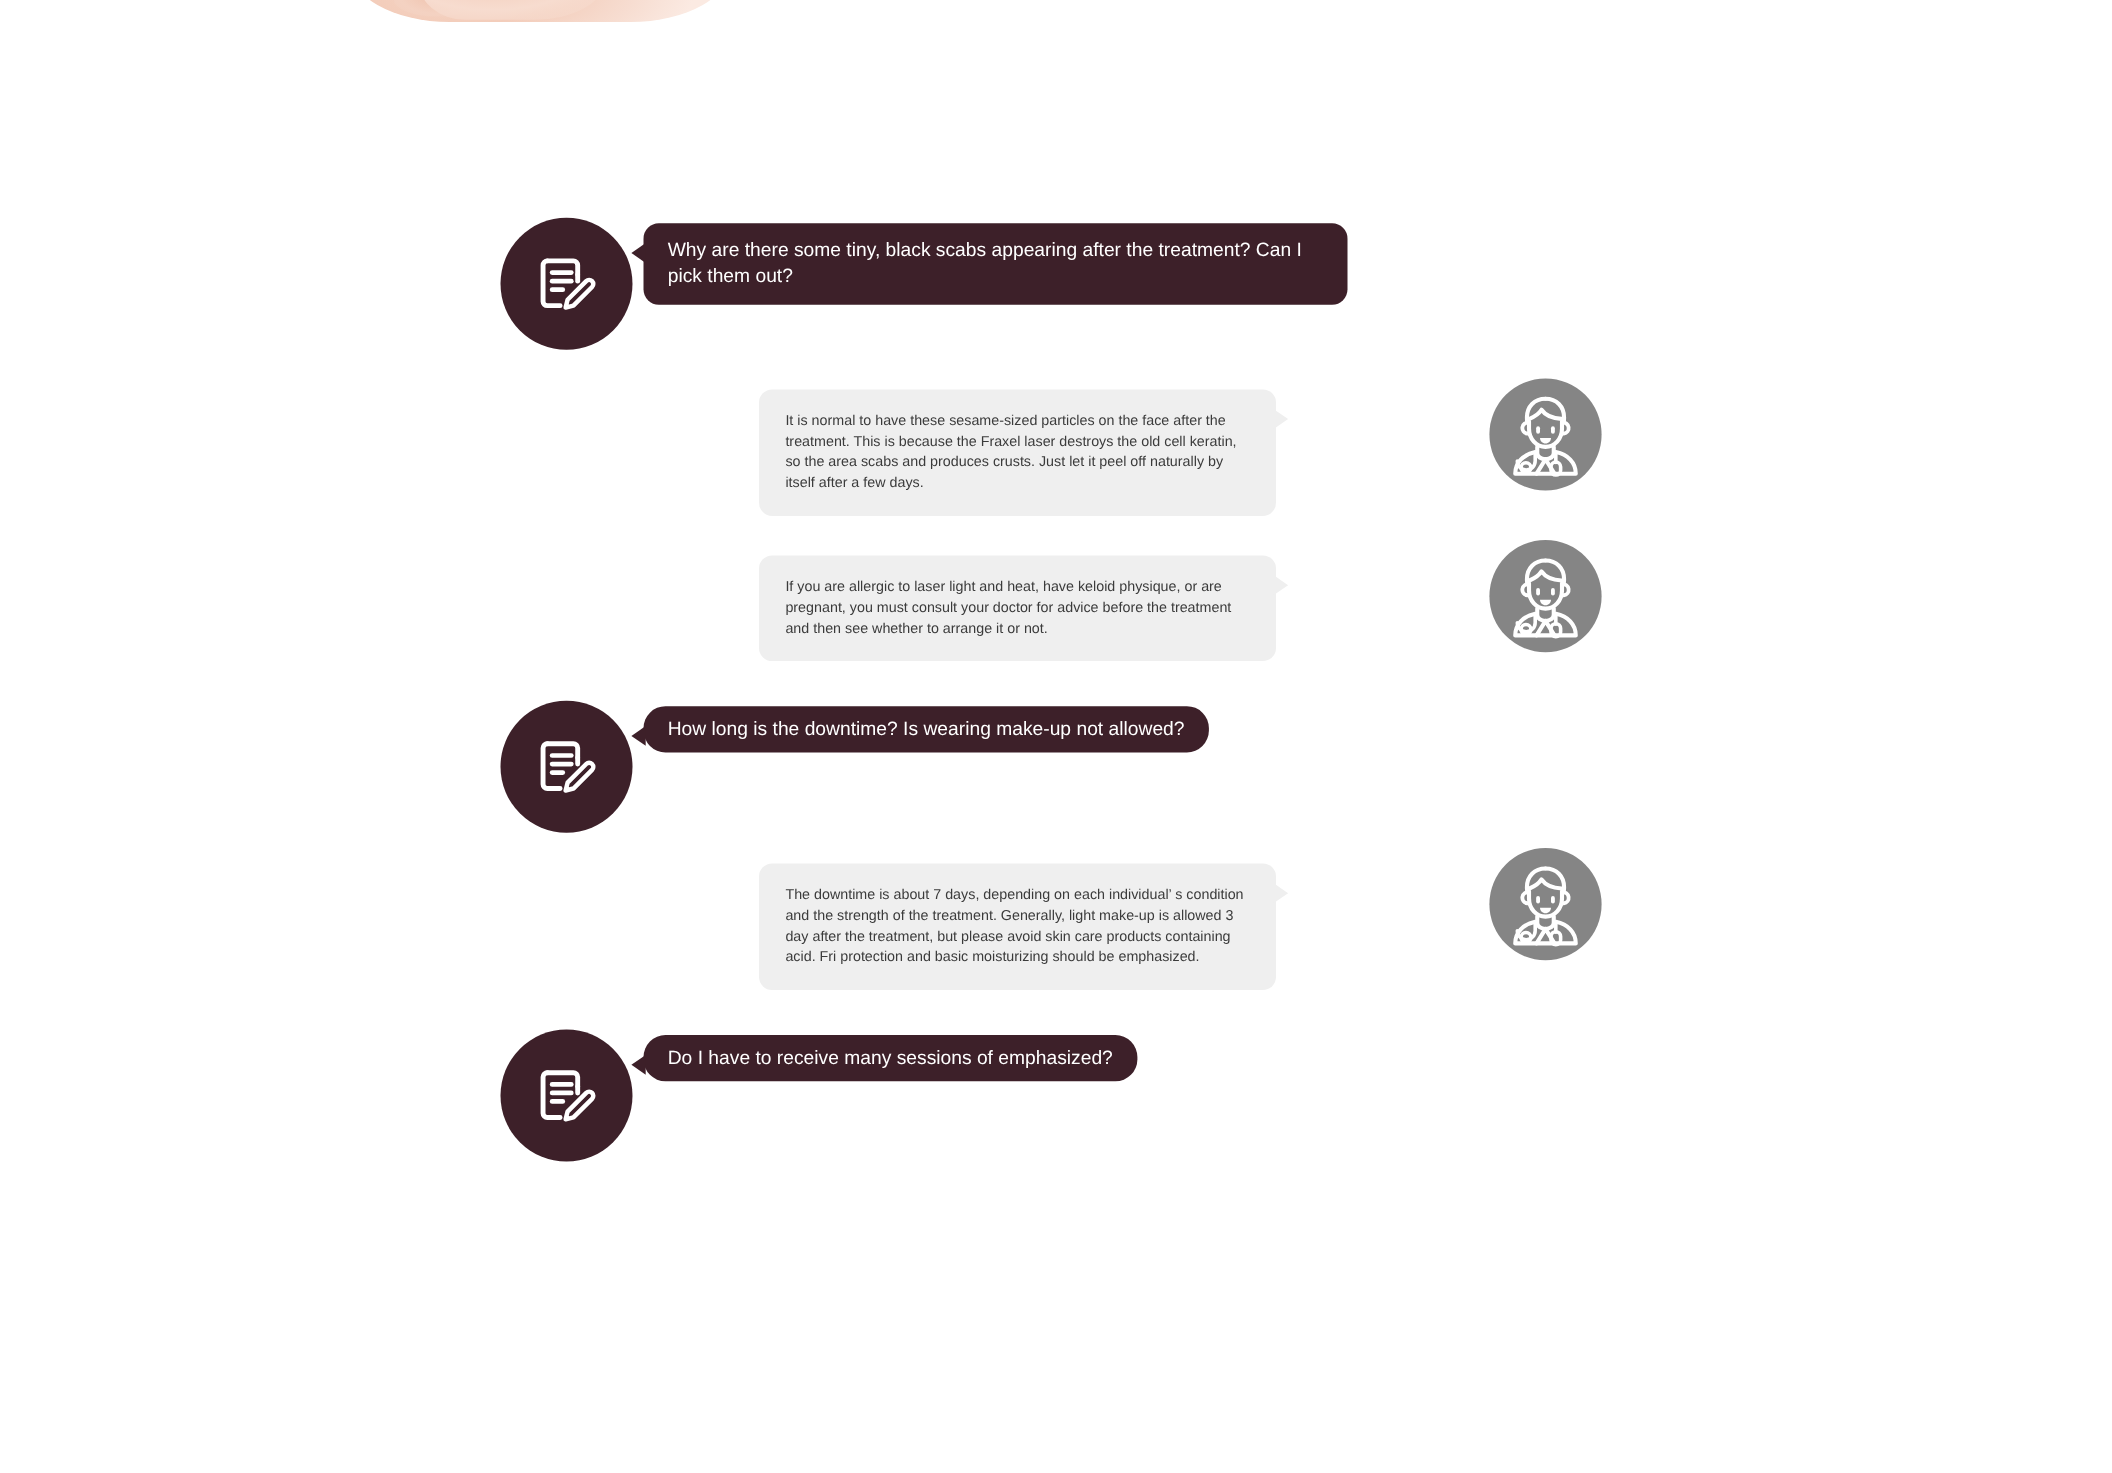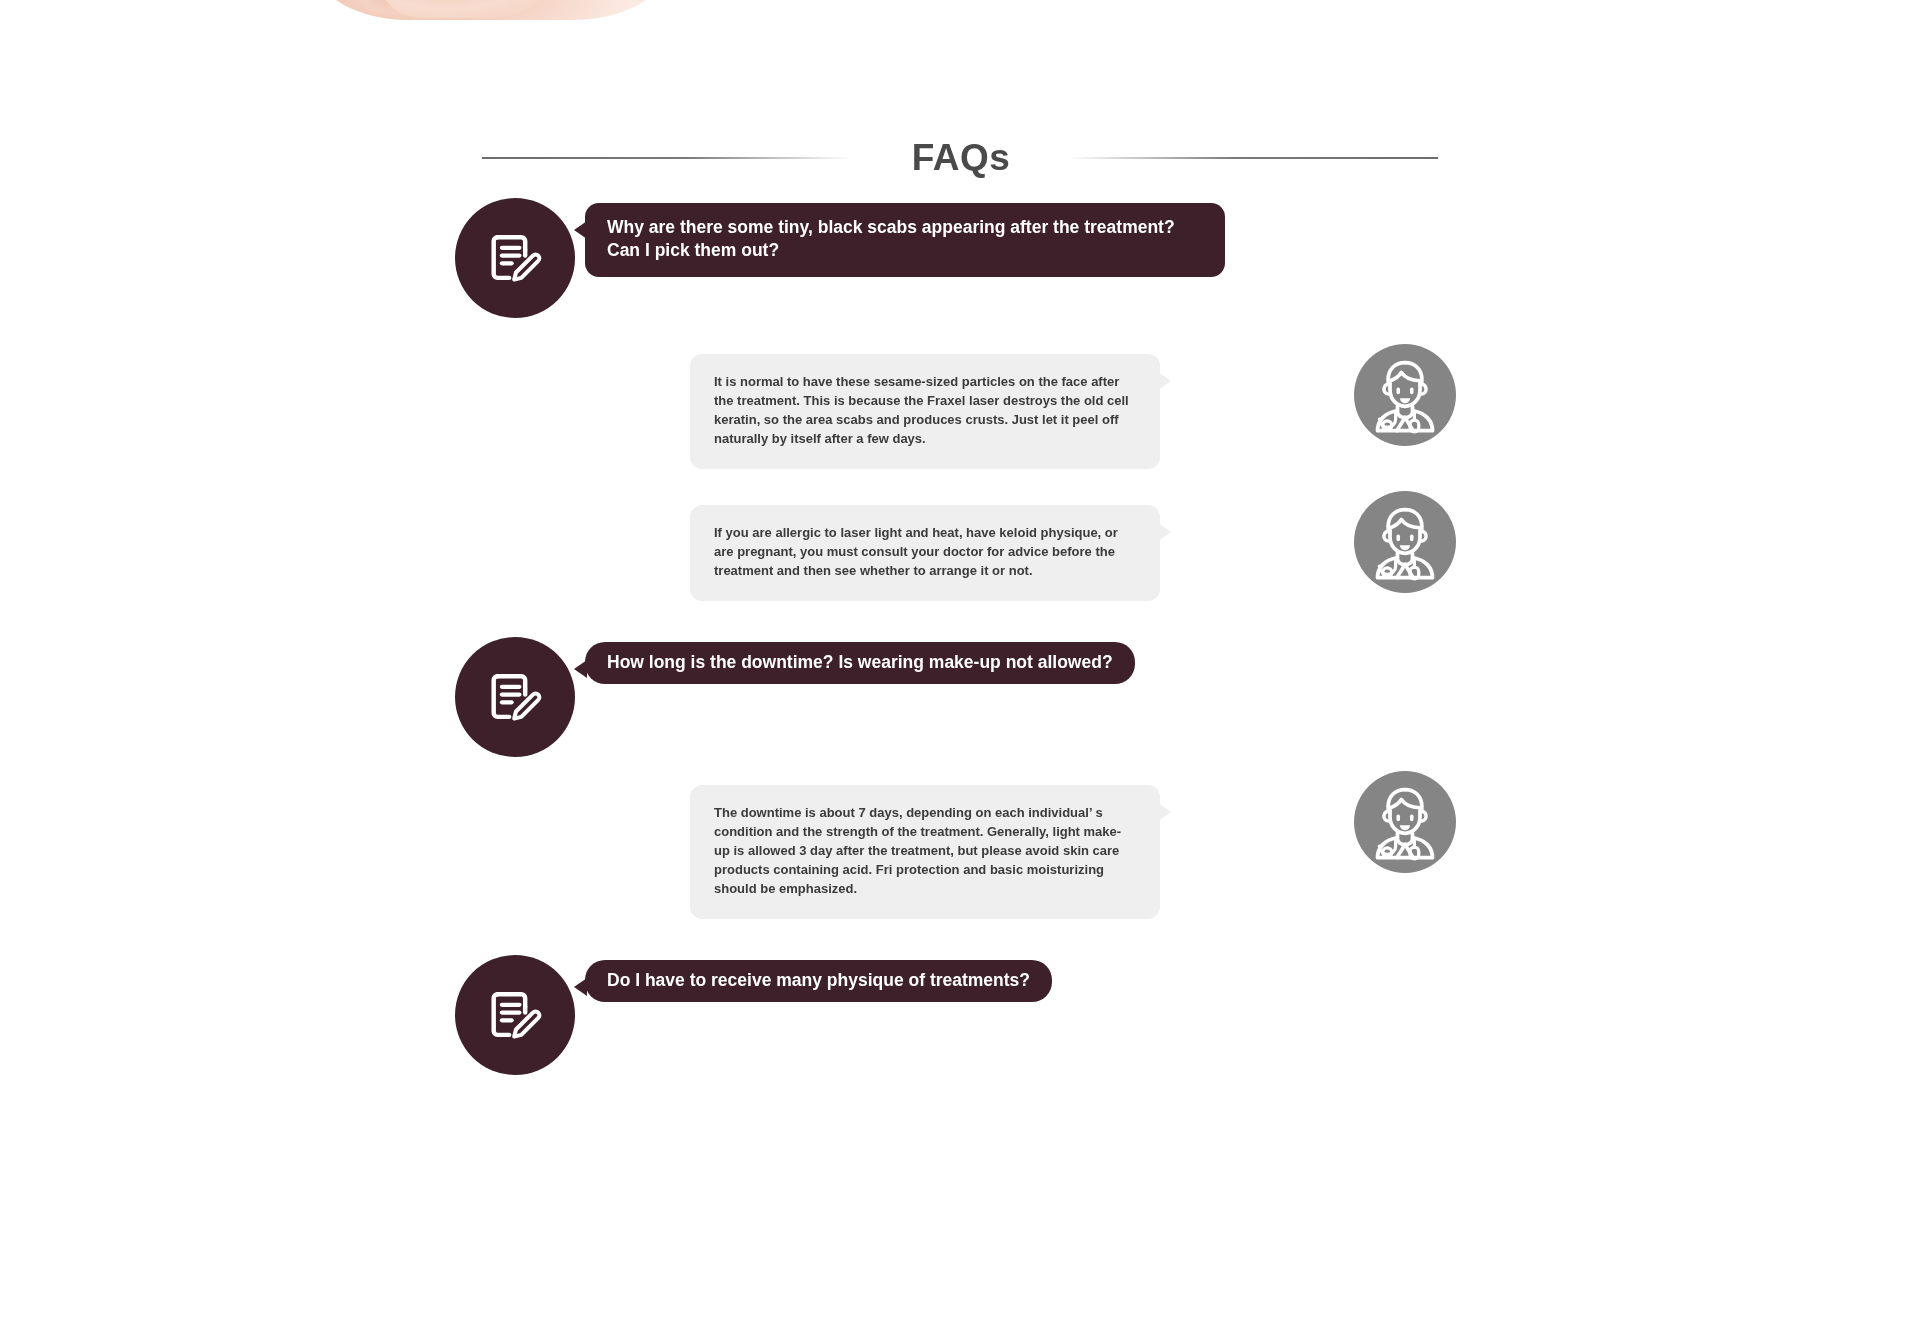--- a/index.html
+++ b/index.html
@@ -83,21 +83,21 @@
     white-space: nowrap;
   }
 
   
   .faq-list {
     position: absolute;
     left: 0;
     top: 198px;
     width: 1920px;
   }
-  .faq-item { position: relative; font-weight: bold; }
+  .faq-item { position: relative; }
 
   
   .q-row {
     position: relative;
     display: flex;
     align-items: flex-start;
   }
   .q-icon {
     position: relative;
     width: 120px;
@@ -184,25 +184,20 @@
   .a-avatar svg { width: 80px; height: 80px; display: block; }
 </style>
 </head>
 <body>
 
 <div id="page">
 
   <div class="skin-photo"></div>
   <div class="skin-photo-shade"></div>
 
-  <div class="faq-header">
-    <div class="rule rule-left"></div>
-    <div class="faq-title">FAQs</div>
-    <div class="rule rule-right"></div>
-  </div>
 
   <div class="faq-list" id="faq-list">
   <div class="faq-item" style="margin-bottom: 36px;">
     <div class="q-row">
       <div class="q-icon">
         <svg viewBox="0 0 64 64" fill="none" xmlns="http://www.w3.org/2000/svg">
           <path d="M14 10.5h24.5c2.2 0 4 1.8 4 4v9" stroke="#ffffff" stroke-width="4.6" stroke-linecap="round"></path>
           <path d="M42.5 23.5v6" stroke="#ffffff" stroke-width="4.6" stroke-linecap="round"></path>
           <path d="M14 10.5c-2.2 0-4 1.8-4 4v34c0 2.2 1.8 4 4 4h12" stroke="#ffffff" stroke-width="4.6" stroke-linecap="round"></path>
           <path d="M18.5 21.5h18" stroke="#ffffff" stroke-width="4.4" stroke-linecap="round"></path>
@@ -321,20 +316,20 @@
           <path d="M14 10.5h24.5c2.2 0 4 1.8 4 4v9" stroke="#ffffff" stroke-width="4.6" stroke-linecap="round"></path>
           <path d="M42.5 23.5v6" stroke="#ffffff" stroke-width="4.6" stroke-linecap="round"></path>
           <path d="M14 10.5c-2.2 0-4 1.8-4 4v34c0 2.2 1.8 4 4 4h12" stroke="#ffffff" stroke-width="4.6" stroke-linecap="round"></path>
           <path d="M18.5 21.5h18" stroke="#ffffff" stroke-width="4.4" stroke-linecap="round"></path>
           <path d="M18.5 29.5h18" stroke="#ffffff" stroke-width="4.4" stroke-linecap="round"></path>
           <path d="M18.5 37.5h10" stroke="#ffffff" stroke-width="4.4" stroke-linecap="round"></path>
           <path d="M50.5 29.5 33 47l-1.8 7.3 7.3-1.8 17.5-17.5a3.9 3.9 0 0 0 0-5.5 3.9 3.9 0 0 0-5.5 0z" stroke="#ffffff" stroke-width="4.2" stroke-linejoin="round"></path>
         </svg>
       </div>
       <div class="q-bubble pill">
-        <span>Do I have to receive many physique of treatments?</span>
+        <span>Do I have to receive many sessions of emphasized?</span>
       </div>
     </div>
 
   </div>
 </div>
 
 </div>
 
 </body></html>

